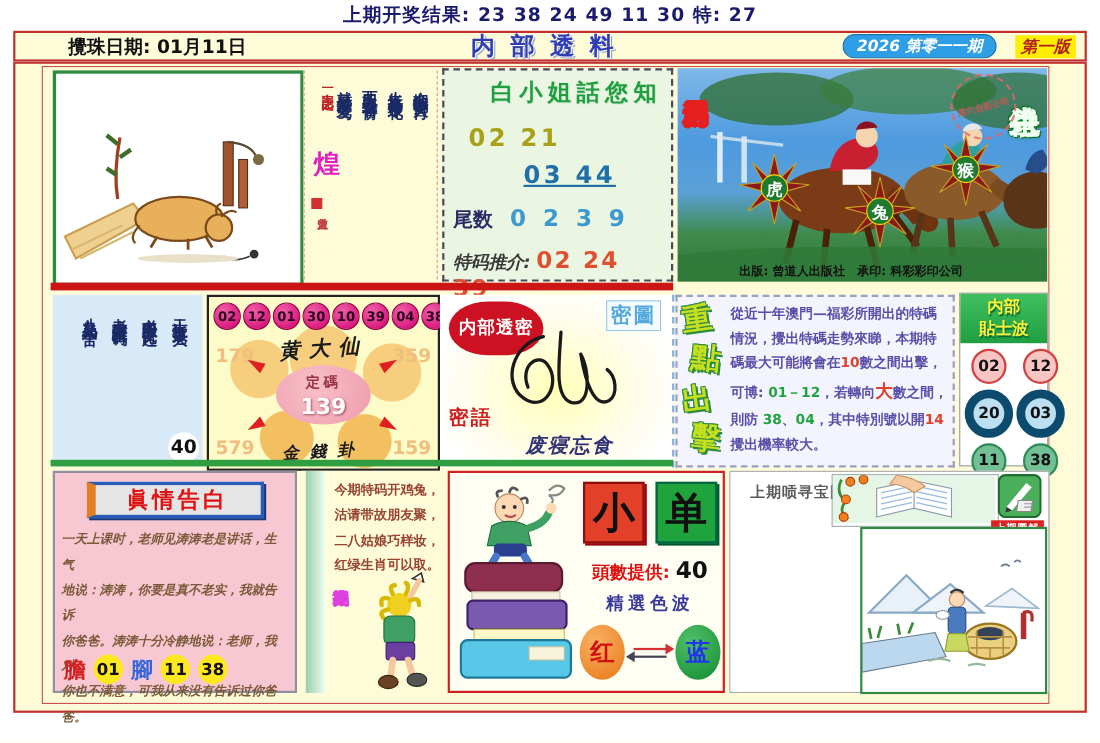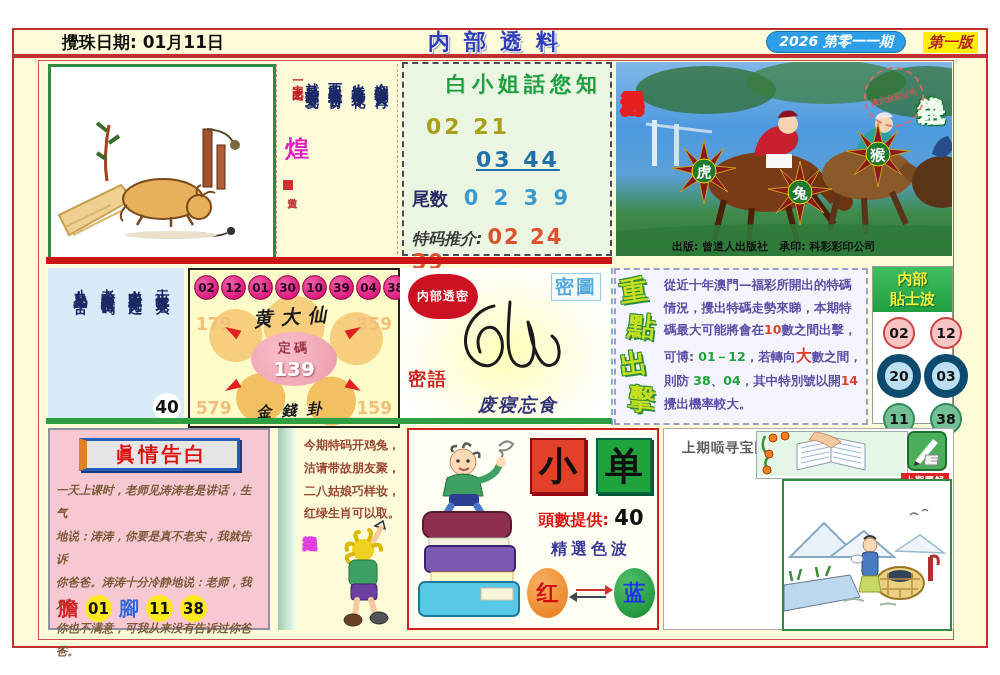--- a/index.html
+++ b/index.html
@@ -69,21 +69,21 @@
   .mball{width:23px;height:23px;border-radius:50%;background:radial-gradient(circle at 35% 30%,#F060A8,#D2006E);border:1px solid #8B0040;color:#2a0020;font-weight:bold;font-size:12px;display:flex;align-items:center;justify-content:center;}
   .wts-title{position:absolute;left:50%;top:34px;transform:translateX(-50%) rotate(-4deg);font-size:19px;font-weight:bold;font-style:italic;color:#1a1a1a;letter-spacing:8px;white-space:nowrap;}
   .wts-ellipse{position:absolute;left:61px;top:62px;width:86px;height:54px;background:radial-gradient(circle at 40% 35%,#F8C0C8,#EE9AAC);border-radius:50%;text-align:center;}
   .wts-fixed-label{display:block;margin-top:7px;color:#993344;font-size:13px;font-weight:bold;letter-spacing:3px;}
   .wts-fixed-num{display:block;color:#fff;font-size:20px;font-weight:bold;text-shadow:1px 1px 2px #a05060;}
   .corner{position:absolute;color:#F2BE7E;font-size:17px;font-weight:bold;}
   .wts-bottom{position:absolute;left:50%;bottom:6px;transform:translateX(-50%) rotate(-3deg);font-size:15px;font-weight:bold;font-style:italic;color:#1a1a1a;letter-spacing:10px;white-space:nowrap;}
   .arr{position:absolute;width:0;height:0;border-top:5px solid transparent;border-bottom:5px solid transparent;border-left:16px solid #E02020;}
 
   .secret{left:400px;top:268px;width:211px;height:157px;background:radial-gradient(ellipse at 50% 55%,#FFFFB8 0%,#FFFDEE 55%,#FFFFFF 78%);border-right:2px dashed #7FB2E0;}
-  .sec-badge{position:absolute;left:8px;top:6px;background:#CC1122;color:#fff;font-size:12px;font-weight:bold;padding:14px 9px;border-radius:50% / 60%;letter-spacing:1px;}
+  .sec-badge{position:absolute;left:8px;top:6px;background:#CC1122;color:#fff;font-size:16px;font-weight:bold;padding:14px 9px;border-radius:50% / 60%;letter-spacing:1px;}
   .sec-map{position:absolute;right:10px;top:5px;color:#55AADD;font-size:19px;font-weight:bold;letter-spacing:2px;border:1px solid #9BC8E8;padding:0 3px;background:#F4FBFF;}
   .sec-lang{position:absolute;left:8px;bottom:34px;color:#CC2222;font-size:18px;font-weight:bold;letter-spacing:2px;}
   .sec-phrase{position:absolute;left:78px;bottom:8px;color:#333377;font-size:18px;font-weight:bold;font-style:italic;letter-spacing:2px;}
 
   .keypoint{left:614px;top:268px;width:254px;height:157px;background:#F4F4FF;border:2px dashed #9AA0C0;box-sizing:border-box;}
   .kp-title{position:absolute;left:4px;top:2px;width:40px;display:flex;flex-direction:column;}
   .kp-char{font-size:27px;font-weight:bold;color:#C6E020;text-shadow:2px 2px 0 #2E8B40,-1px -1px 0 #2E8B40,1px -1px 0 #2E8B40,-1px 1px 0 #2E8B40;line-height:1.35;}
   .kp-char:nth-child(odd){transform:rotate(-8deg);}
   .kp-char:nth-child(even){transform:rotate(6deg) translateX(8px);}
   .kp-body{position:absolute;left:48px;top:4px;width:198px;margin:0;font-size:12.5px;font-weight:bold;color:#5B4EA8;line-height:1.8;}
@@ -141,20 +141,21 @@
   .tr-banner{position:absolute;left:92px;top:2px;width:150px;height:46px;border:1px solid #9aa;}
   .tr-icon{position:absolute;right:6px;top:2px;width:40px;height:40px;}
   .tr-sol{position:absolute;right:4px;top:44px;background:#DD2222;color:#fff;font-size:9px;font-weight:bold;padding:1px 4px;letter-spacing:1px;}
   .tr-picture{position:absolute;left:118px;top:50px;width:166px;height:148px;background:#fff;border:2px solid #2E8B40;}
 </style>
 </head>
 <body>
 
 <div id="page">
 
+  <div class="abs top-line">上期开奖结果: 23 38 24 49 11 30 特: 27</div>
 
   <div class="abs header-bar">
     <span class="draw-date">攪珠日期: 01月11日</span>
     <span class="masthead">内部透料</span>
     <span class="issue-pill">2026 第零一一期</span>
     <span class="edition">第一版</span>
   </div>
 
   <div class="abs main-box"></div>
   <div class="abs inner-line"></div>

